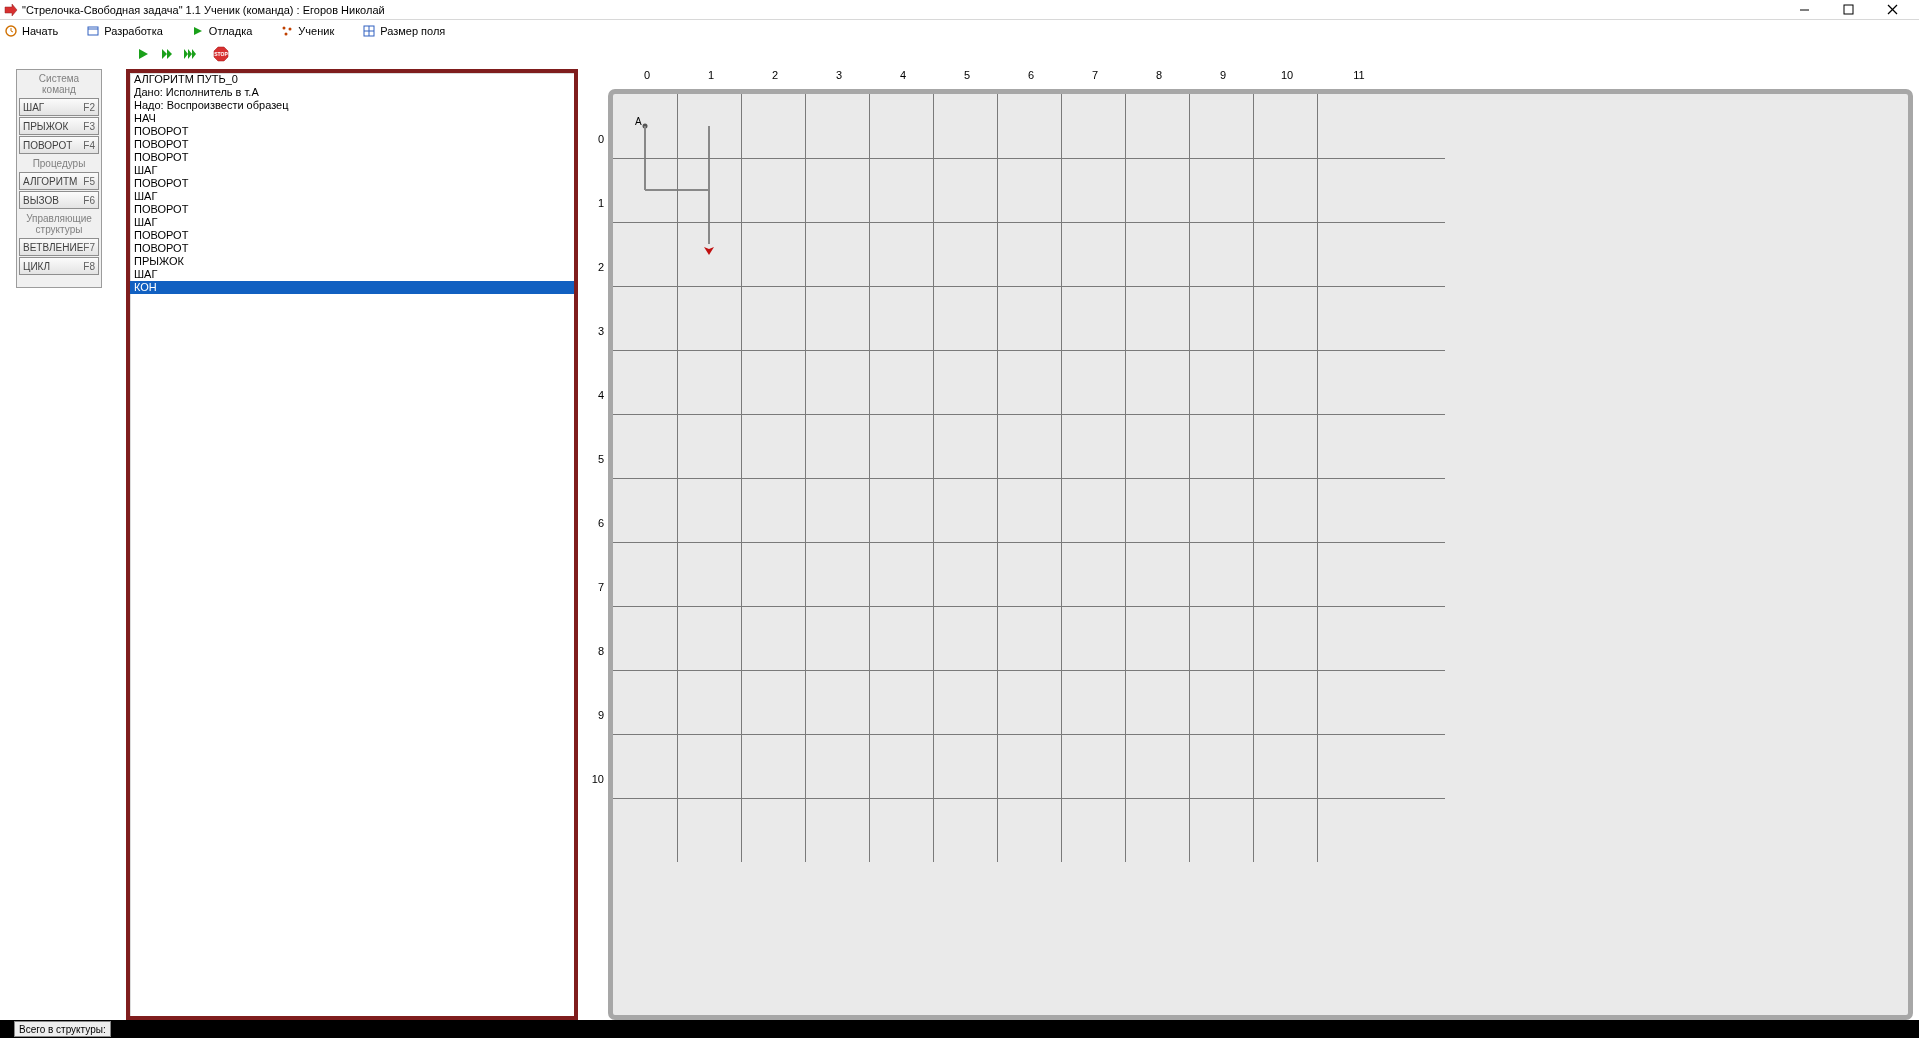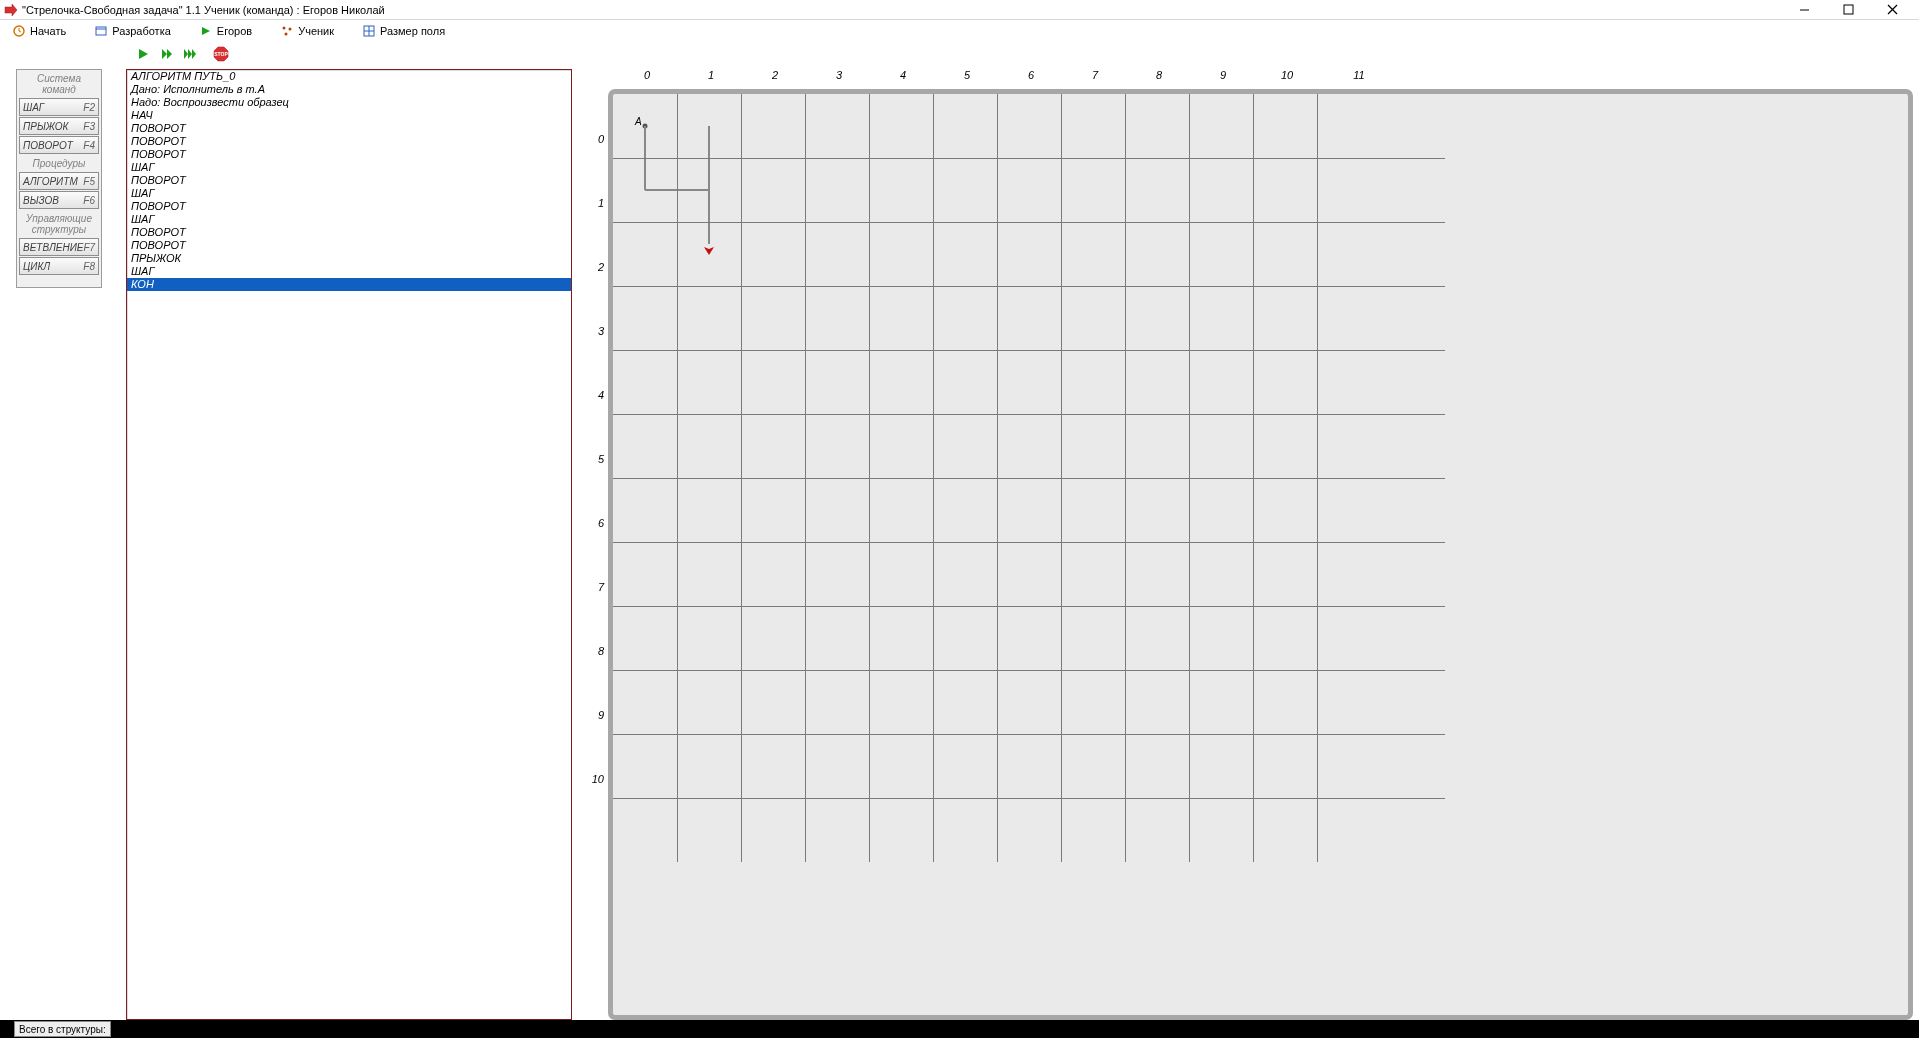--- a/index.html
+++ b/index.html
@@ -4,35 +4,35 @@
 <style>
   html,body{margin:0;padding:0;font-family:Tahoma,Verdana,Arial,sans-serif;font-size:11px;background:#fff;color:#000;overflow:hidden;}
   
   .titlebar{display:flex;align-items:center;height:19px;padding:0 4px;background:#fff;border-bottom:1px solid #d8d8d8;}
   .titlebar .appicon{display:inline-flex;align-items:center;justify-content:center;width:14px;height:14px;margin-right:4px;}
   .titlebar .ttxt{white-space:nowrap;}
   .titlebar .spacer{flex:1;}
   .winbtns{display:flex;gap:14px;padding-right:8px;}
   .winbtn{width:30px;height:18px;display:flex;align-items:center;justify-content:center;}
   
-  .toolbar{display:flex;align-items:center;height:18px;padding:2px 4px 0 4px;gap:28px;background:#fff;margin-left:8px;}
+  .toolbar{display:flex;align-items:center;height:18px;padding:2px 4px 0 4px;gap:28px;background:#fff;}
   .tbitem{display:flex;align-items:center;gap:4px;color:#000;white-space:nowrap;}
   .tbitem .ico{display:inline-flex;width:14px;height:14px;align-items:center;justify-content:center;}
   
   .runbar{display:flex;align-items:center;height:20px;padding:4px 0 4px 134px;gap:6px;background:#fff;border-bottom:1px solid #e6e6e6;}
   .runbtn{width:18px;height:16px;display:flex;align-items:center;justify-content:center;}
   
-  .workarea{position:absolute;left:0;right:0;top:63px;bottom:18px;background:#fff;font-style:italic;}
+  .workarea{position:absolute;left:0;right:0;top:63px;bottom:18px;background:#fff;}
   
   .cmdpanel{position:absolute;left:16px;top:6px;width:84px;border:1px solid #9c9c9c;background:#f0f0f0;}
   .cmdhead{text-align:center;color:#808080;padding:3px 2px 2px;font-size:10px;line-height:11px;}
   .cmdbtn{margin:1px 2px;border:1px solid #8e8e8e;background:linear-gradient(#fbfbfb,#e3e3e3);height:16px;display:flex;align-items:center;justify-content:space-between;padding:0 3px;color:#404040;font-size:10px;}
   .cmdbtn span:last-child{color:#606060;}
   
-  .codepanel{position:absolute;left:126px;top:6px;width:444px;bottom:0;border:1px solid #7f1d1d;background:#fff;box-shadow:inset 1px 1px 0 #dcdcdc;}
+  .codepanel{position:absolute;left:126px;top:6px;width:444px;bottom:0;border:4px solid #7f1d1d;background:#fff;box-shadow:inset 1px 1px 0 #dcdcdc;}
   .codeline{padding:0 4px;line-height:13px;font-size:11px;white-space:pre;color:#000;}
   .codeline.indent1{}
   .codeline.sel{background:#1160c1;color:#fff;}
   
   .gridwrap{position:absolute;left:584px;top:6px;right:6px;bottom:0;background:#fff;}
   .collabels{position:absolute;left:31px;right:0;top:0;height:18px;}
   .collabels span{position:absolute;top:0;font-size:11px;color:#000;transform:translateX(-50%);}
   .rowlabels{position:absolute;left:0;top:30px;width:20px;}
   .rowlabels span{position:absolute;left:0;width:100%;text-align:right;font-size:11px;color:#000;transform:translateY(-50%);padding-right:2px;}
   .gridframe{position:absolute;left:24px;top:20px;right:0;bottom:0;background:#eaeaea;border:5px solid #a7a7a7;border-radius:7px;}
@@ -96,21 +96,21 @@
         </svg>
       </span>
     <span>Разработка</span>
   </div>
   <div class="tbitem">
     <span class="ico">
         <svg width="14" height="14">
           <path d="M3 3 L11 7 L3 11 Z" fill="#1aa01a"></path>
         </svg>
       </span>
-    <span>Егоров</span>
+    <span>Отладка</span>
   </div>
   <div class="tbitem">
     <span class="ico">
         <svg width="14" height="14">
           <circle cx="4" cy="4" r="1.5" fill="#c04000"></circle>
           <circle cx="10" cy="5" r="1.5" fill="#c04000"></circle>
           <circle cx="6" cy="10" r="1.5" fill="#c04000"></circle>
         </svg>
       </span>
     <span>Ученик</span>

